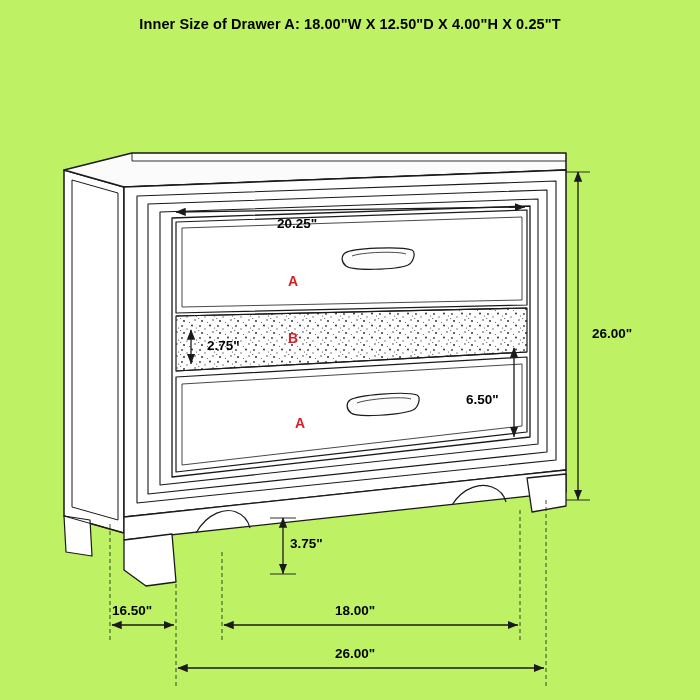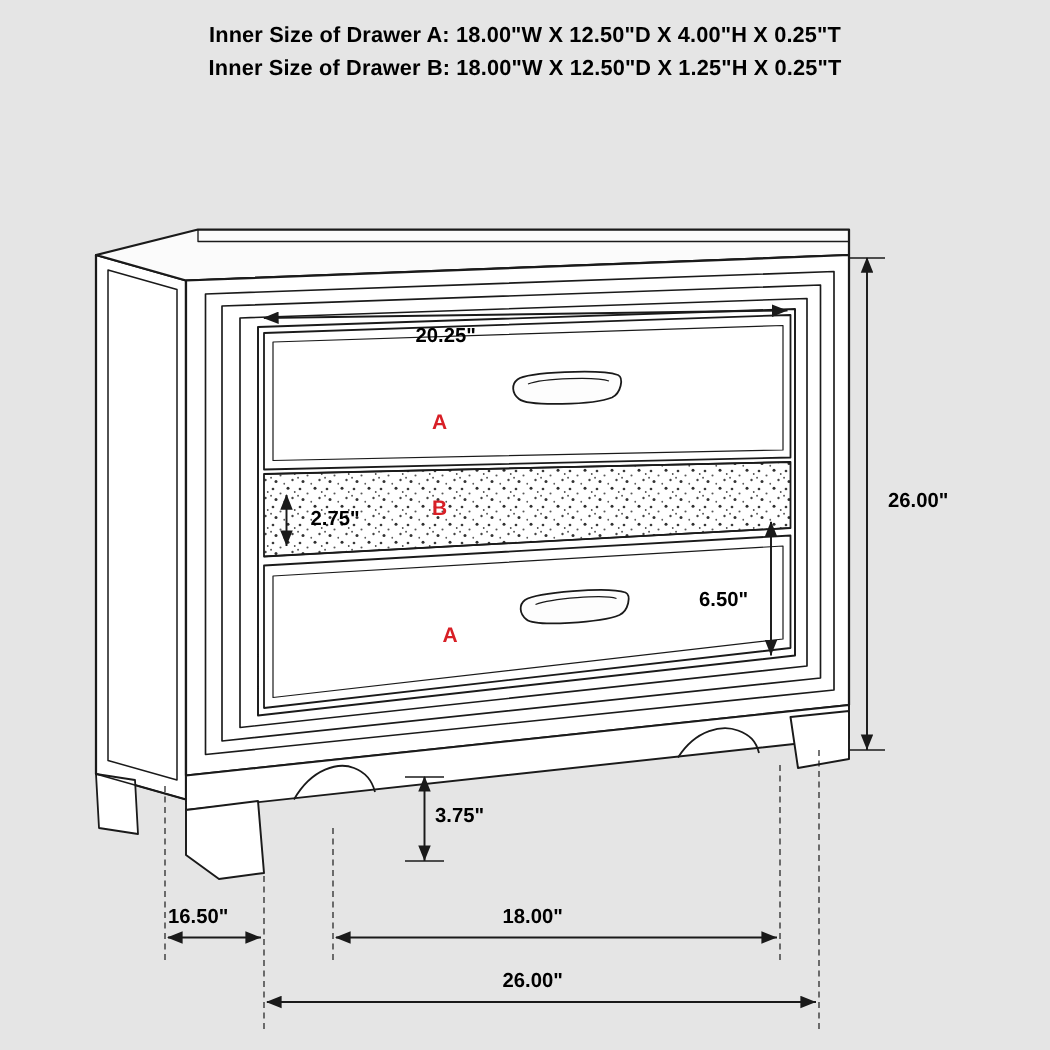--- a/index.html
+++ b/index.html
@@ -4,21 +4,21 @@
 <style>
   html, body {
     margin: 0;
     padding: 0;
     background: #ffffff;
   }
   #page {
     position: relative;
     width: 700px;
     height: 700px;
-    background: #e5e5e5;
+    background: #bef264;
     font-family: "Liberation Sans", sans-serif;
     overflow: hidden;
   }
   .hdr {
     position: absolute;
     left: 0;
     width: 700px;
     text-align: center;
     font-weight: bold;
     font-size: 14.5px;
@@ -48,21 +48,20 @@
     color: #d81f26;
     white-space: nowrap;
   }
 </style>
 </head>
 <body>
 
 <div id="page">
 
   <div class="hdr" id="hdr1">Inner Size of Drawer A: 18.00"W X 12.50"D X 4.00"H X 0.25"T</div>
-  <div class="hdr" id="hdr2">Inner Size of Drawer B: 18.00"W X 12.50"D X 1.25"H X 0.25"T</div>
 
   <svg id="art" width="700" height="700" viewBox="0 0 700 700">
     <defs>
       <pattern id="speckle" width="18" height="12" patternUnits="userSpaceOnUse">
         <rect width="18" height="12" fill="#ffffff"></rect>
         <circle cx="2" cy="2" r="0.9" fill="#3a3a3a"></circle>
         <circle cx="7" cy="5" r="0.7" fill="#555555"></circle>
         <circle cx="12" cy="1.5" r="1.0" fill="#2e2e2e"></circle>
         <circle cx="15" cy="8" r="0.8" fill="#444444"></circle>
         <circle cx="4" cy="9" r="1.0" fill="#333333"></circle>

